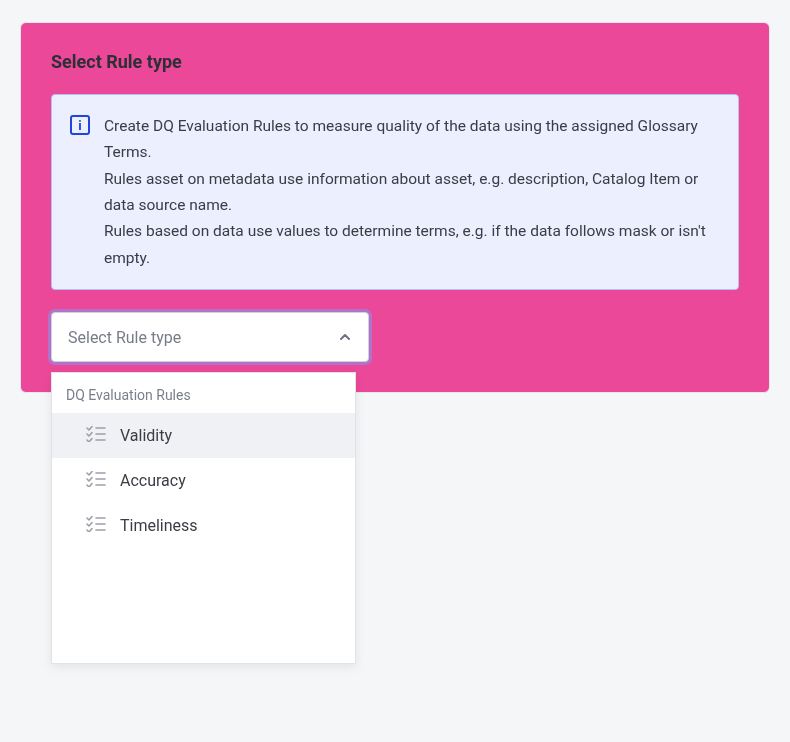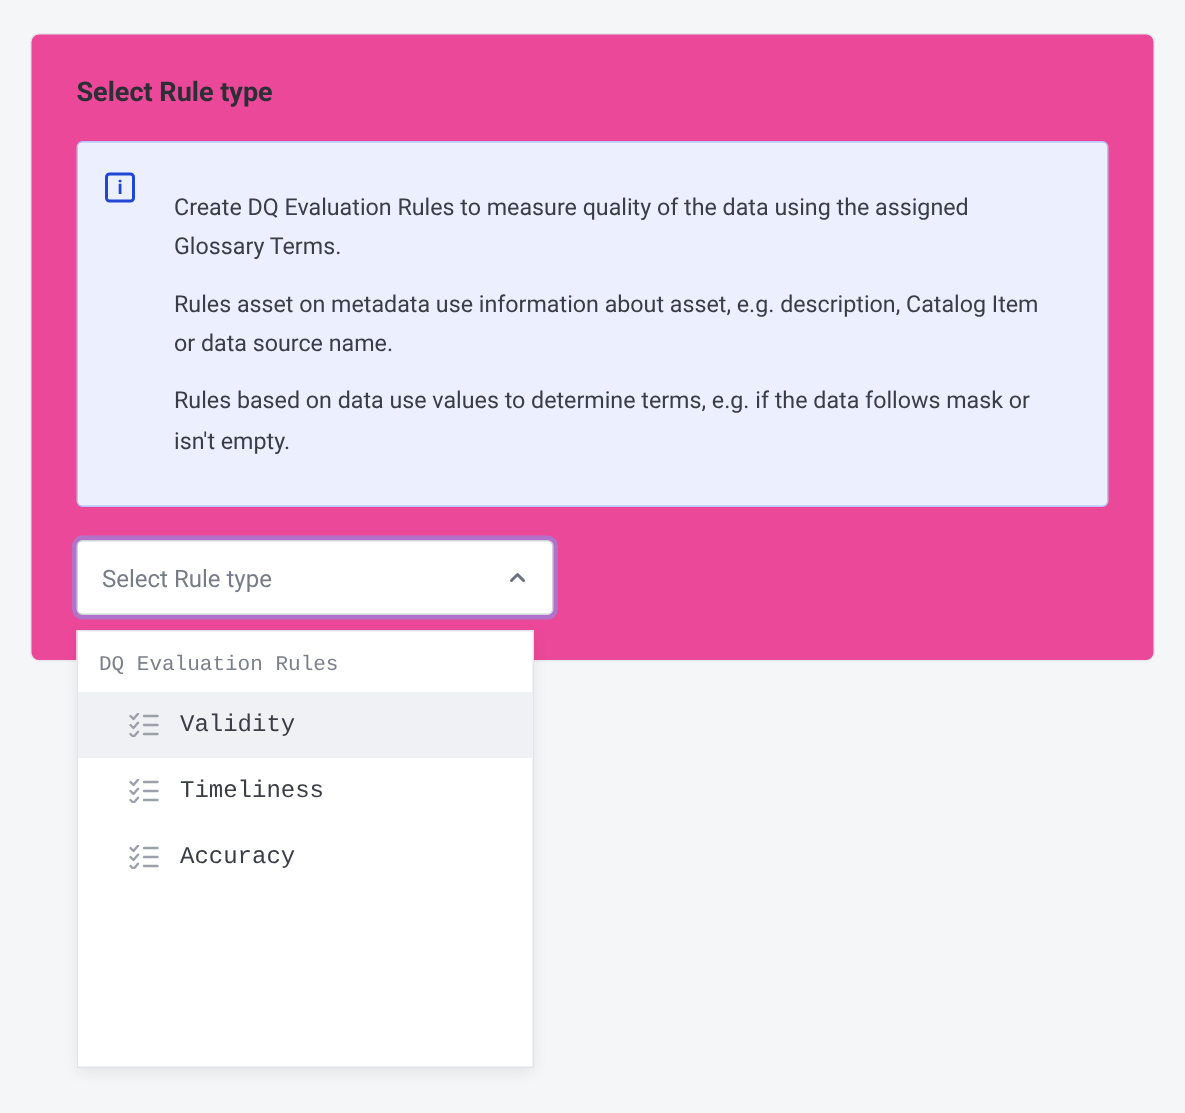--- a/index.html
+++ b/index.html
@@ -46,21 +46,21 @@
     font-weight: 700;
     font-size: 13px;
     line-height: 1;
     margin-top: 2px;
   }
   .info-text {
     font-size: 15.5px;
     line-height: 1.7;
     color: #3a3d45;
   }
-  .info-text p { margin: 12px; }
+  .info-text p { margin: 0; }
   .select-wrap {
     position: relative;
     width: 318px;
   }
   .select-control {
     width: 100%;
     height: 50px;
     border: 1px solid #d0d3db;
     border-radius: 4px;
     background: #ffffff;
@@ -90,30 +90,29 @@
     left: 0;
     width: 305px;
     background: #ffffff;
     border: 1px solid #e1e3e9;
     box-shadow: 0 3px 10px rgba(0,0,0,0.08);
     z-index: 10;
   }
   .dropdown-inner {
     max-height: 290px;
     overflow-y: scroll;
-    font-family: Liberation Mono, monospace;
   }
   .dropdown-group-label {
     font-size: 14px;
     color: #7b7f8b;
     padding: 14px 14px 10px;
   }
   .dropdown-item {
     display: flex;
-    align-items: center;
+    align-items: flex-start;
     gap: 14px;
     padding: 13px 14px 13px 34px;
     font-size: 16px;
     color: #3a3d45;
     cursor: pointer;
   }
   .dropdown-item.highlighted {
     background: #f0f1f4;
   }
   .item-icon {
@@ -181,35 +180,35 @@
           <span class="item-icon">
             <svg width="20" height="16" viewBox="0 0 20 16" fill="none" stroke="currentColor" stroke-width="1.6" stroke-linecap="round" stroke-linejoin="round">
               <polyline points="1 2 3 4 6 0.5"></polyline>
               <polyline points="1 8 3 10 6 6.5"></polyline>
               <polyline points="1 14 3 16 6 12.5"></polyline>
               <line x1="10" y1="2" x2="19" y2="2"></line>
               <line x1="10" y1="8" x2="19" y2="8"></line>
               <line x1="10" y1="14" x2="19" y2="14"></line>
             </svg>
           </span>
-          <span>Timeliness</span>
+          <span>Accuracy</span>
         </div>
 
         <div class="dropdown-item">
           <span class="item-icon">
             <svg width="20" height="16" viewBox="0 0 20 16" fill="none" stroke="currentColor" stroke-width="1.6" stroke-linecap="round" stroke-linejoin="round">
               <polyline points="1 2 3 4 6 0.5"></polyline>
               <polyline points="1 8 3 10 6 6.5"></polyline>
               <polyline points="1 14 3 16 6 12.5"></polyline>
               <line x1="10" y1="2" x2="19" y2="2"></line>
               <line x1="10" y1="8" x2="19" y2="8"></line>
               <line x1="10" y1="14" x2="19" y2="14"></line>
             </svg>
           </span>
-          <span>Accuracy</span>
+          <span>Timeliness</span>
         </div>
 
         <div style="height:160px"></div>
       </div>
     </div>
 
   </div>
 </div>
 
 </body></html>

